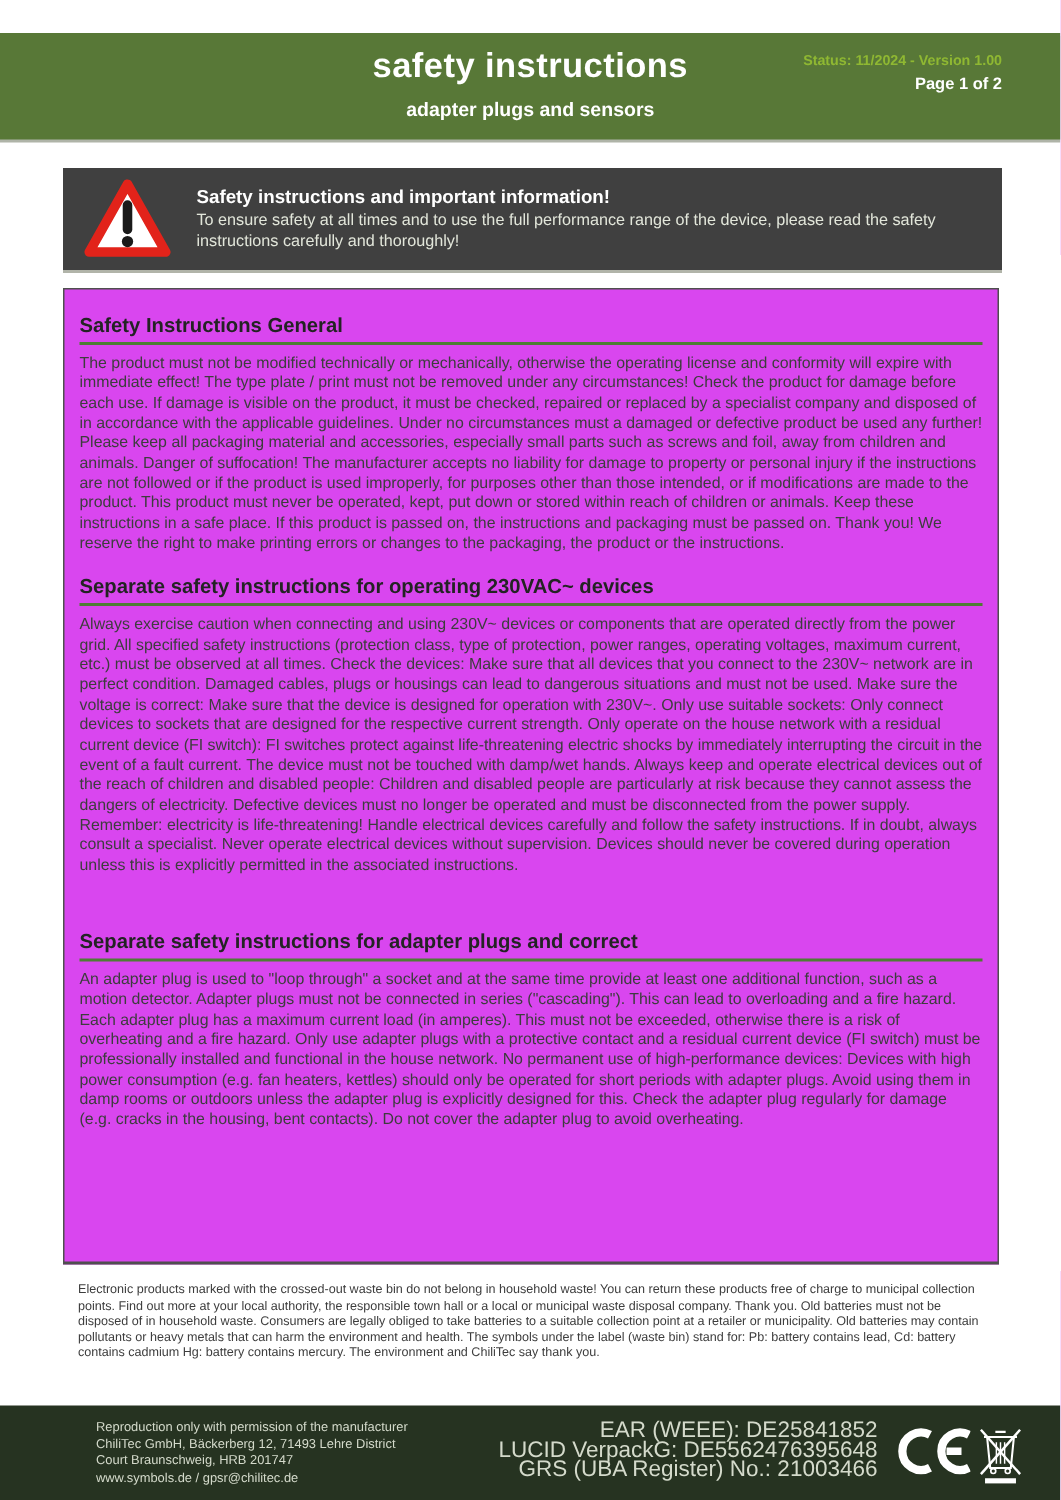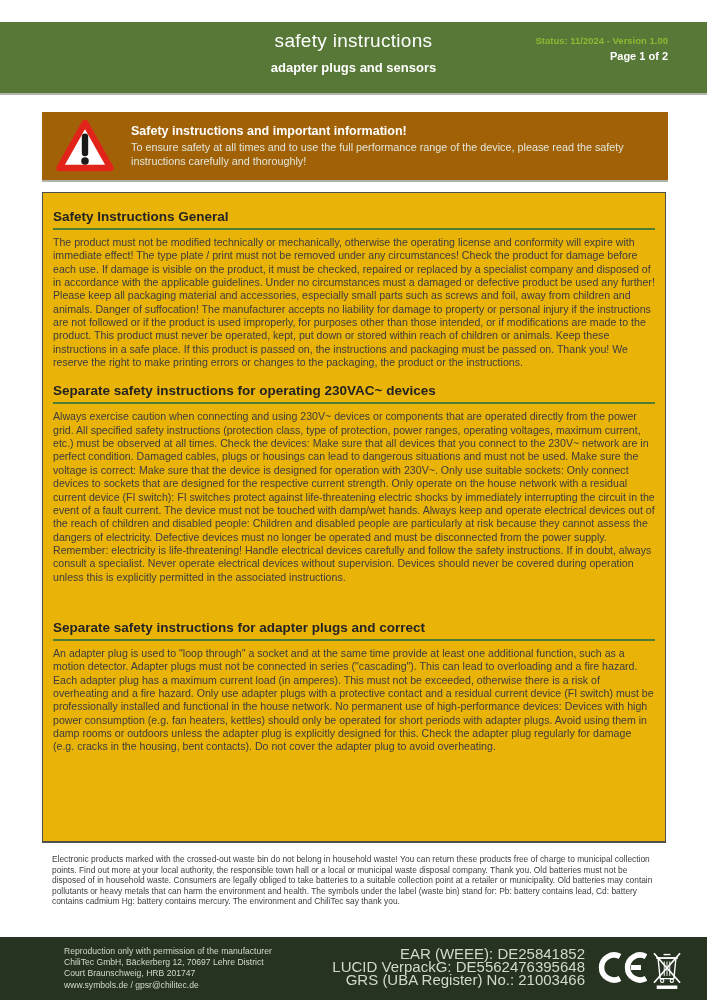--- a/index.html
+++ b/index.html
@@ -13,42 +13,42 @@
     position:absolute; top:22px; left:0; width:707px; height:71px;
     background:#587837; box-shadow:0 2px 0 rgba(110,118,96,0.55);
   }
   .logo { position:absolute; left:54px; top:18px; font-size:29px; font-weight:bold;
           letter-spacing:0.5px; line-height:1; font-family:"DejaVu Sans",sans-serif; }
   .logo-part1 { color:#8dc63f; }
   .logo-part2 { color:#ffffff; position:relative; }
   .logo-swoosh { position:absolute; top:-7px; left:2px; width:62px; height:6px; background:#ffffff;
                  clip-path:polygon(0 100%, 100% 0, 100% 60%, 6% 100%); }
   .header-center { position:absolute; left:160px; right:160px; top:0; text-align:center; color:#ffffff; }
-  .header-title { font-size:19px; font-weight:normal; margin-top:8px; letter-spacing:0.3px; }
+  .header-title { font-size:23px; font-weight:bold; margin-top:8px; letter-spacing:0.3px; }
   .header-subtitle { font-size:13px; font-weight:bold; margin-top:8px; }
   .header-right { position:absolute; right:39px; top:13px; text-align:right; }
   .header-status { font-size:9.5px; font-weight:bold; color:#8fb832; }
   .header-page { font-size:11px; font-weight:bold; color:#ffffff; margin-top:4px; }
 
   
   .warning-box {
     position:absolute; top:112px; left:42px; width:626px; height:68px;
-    background:#a16207; display:flex; align-items:center; box-sizing:border-box;
+    background:#404040; display:flex; align-items:center; box-sizing:border-box;
     padding:0 14px; box-shadow:0 2px 0 rgba(125,130,112,0.6);
   }
   .warning-icon { width:58px; height:54px; flex:0 0 auto; }
   .warning-text { margin-left:17px; }
   .warning-title { color:#ffffff; font-weight:bold; font-size:12.5px; margin-bottom:3px; }
   .warning-body { color:#e2e6da; font-size:10.8px; line-height:13.5px; max-width:505px; }
 
   
   .content-box {
     position:absolute; top:192px; left:42px; width:624px; height:651px;
     border:1px solid #4f4f4f; border-bottom-width:2px; box-sizing:border-box;
-    padding:2px 10px 0 10px; background:#eab308;
+    padding:2px 10px 0 10px; background:#d946ef;
   }
   .section h2 { font-size:13.5px; color:#232323; margin:14px 0 0 0; font-weight:bold; }
   .section .rule { height:2px; background:#4e7d33; border:none; margin:4px 0 6px 0; }
   .section p { font-size:10.6px; line-height:13.35px; color:#3d3d3d; margin:0; }
   .section.third h2 { margin-top:36px; }
 
   
   .disposal { position:absolute; top:854px; left:52px; width:608px;
               font-size:8.4px; line-height:10.6px; color:#3d3d3d; }
 
@@ -104,21 +104,21 @@
       <div class="rule"></div>
       <p>An adapter plug is used to "loop through" a socket and at the same time provide at least one additional function, such as a motion detector. Adapter plugs must not be connected in series ("cascading"). This can lead to overloading and a fire hazard. Each adapter plug has a maximum current load (in amperes). This must not be exceeded, otherwise there is a risk of overheating and a fire hazard. Only use adapter plugs with a protective contact and a residual current device (FI switch) must be professionally installed and functional in the house network. No permanent use of high-performance devices: Devices with high power consumption (e.g. fan heaters, kettles) should only be operated for short periods with adapter plugs. Avoid using them in damp rooms or outdoors unless the adapter plug is explicitly designed for this. Check the adapter plug regularly for damage (e.g. cracks in the housing, bent contacts). Do not cover the adapter plug to avoid overheating.</p>
     </div>
   </div>
 
   <div class="disposal">Electronic products marked with the crossed-out waste bin do not belong in household waste! You can return these products free of charge to municipal collection points. Find out more at your local authority, the responsible town hall or a local or municipal waste disposal company. Thank you. Old batteries must not be disposed of in household waste. Consumers are legally obliged to take batteries to a suitable collection point at a retailer or municipality. Old batteries may contain pollutants or heavy metals that can harm the environment and health. The symbols under the label (waste bin) stand for: Pb: battery contains lead, Cd: battery contains cadmium Hg: battery contains mercury. The environment and ChiliTec say thank you.</div>
 
   <div class="footer-bar">
     <div class="footer-left">
       <div>Reproduction only with permission of the manufacturer</div>
-      <div>ChiliTec GmbH, Bäckerberg 12, 70697 Lehre District</div>
+      <div>ChiliTec GmbH, Bäckerberg 12, 71493 Lehre District</div>
       <div>Court Braunschweig, HRB 201747</div>
       <div>www.symbols.de / gpsr@chilitec.de</div>
     </div>
     <div class="footer-right">
       <div>EAR (WEEE): DE25841852</div>
       <div>LUCID VerpackG: DE5562476395648</div>
       <div>GRS (UBA Register) No.: 21003466</div>
     </div>
     <svg class="ce-icon" viewBox="0 0 100 60">
       <path d="M46 8 A 25 25 0 1 0 46 52" fill="none" stroke="#ffffff" stroke-width="11"></path>

